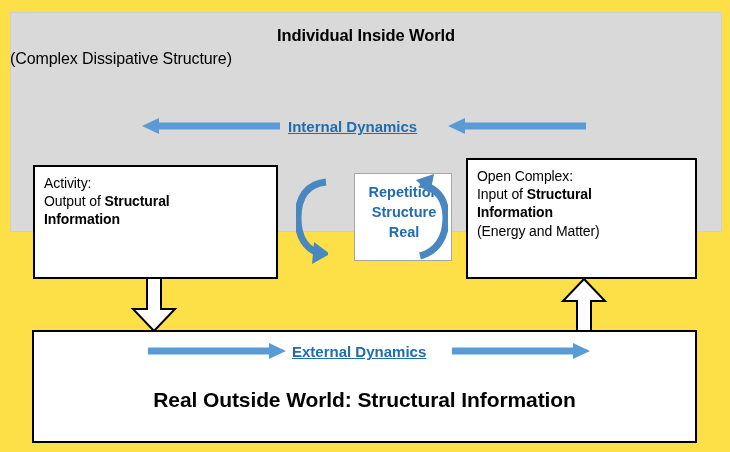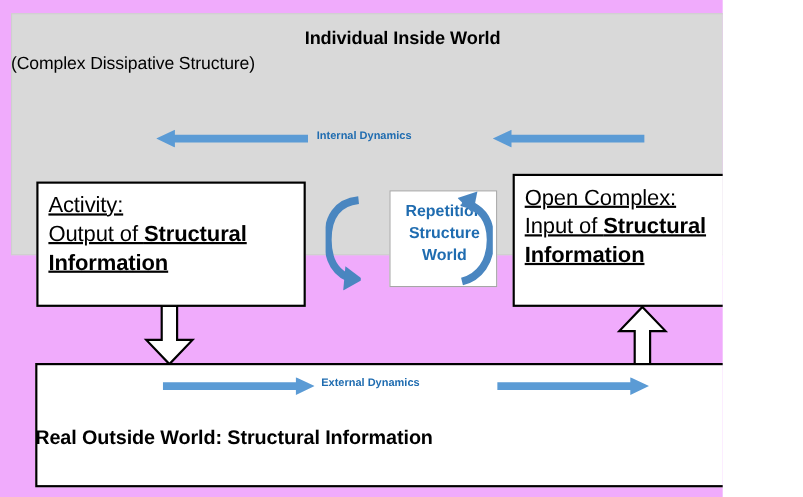--- a/index.html
+++ b/index.html
@@ -5,23 +5,23 @@
   html, body {
     margin: 0;
     padding: 0;
     background: #ffffff;
   }
   body {
     font-family: "Liberation Sans", sans-serif;
   }
   #canvas {
     position: relative;
-    width: 657px;
+    width: 730px;
     height: 452px;
-    background: #f0abfc;
+    background: #fde047;
     overflow: hidden;
   }
 
   
   #inside-world-panel {
     position: absolute;
     left: 10px;
     top: 12px;
     width: 712px;
     height: 220px;
@@ -53,43 +53,43 @@
   
   .flat-arrow {
     position: absolute;
     height: 15px;
   }
   .flat-arrow svg { display: block; }
 
   
   .dynamics-label {
     position: absolute;
-    font-size: 10px;
+    font-size: 15px;
     font-weight: bold;
     color: #1f6cb0;
     white-space: nowrap;
+    text-decoration: underline;
   }
 
   
   .wbox {
     position: absolute;
     background: #ffffff;
     border: 2px solid #000000;
     box-sizing: border-box;
   }
   .wbox-text {
     position: absolute;
     left: 9px;
     top: 7px;
     right: 21px;
-    font-size: 20px;
+    font-size: 14px;
     color: #000000;
     line-height: 1.30;
     letter-spacing: -0.1px;
-    text-decoration: underline;
   }
   .wbox-text b { font-weight: bold; }
 
   
   #feedback-loop-box {
     position: absolute;
     left: 322px;
     top: 173px;
     width: 98px;
     height: 88px;
@@ -127,21 +127,22 @@
     height: 113px;
     background: #ffffff;
     border: 2px solid #000000;
     box-sizing: border-box;
   }
   #outside-world-title {
     position: absolute;
     left: 32px;
     top: 388px;
     width: 665px;
-    font-size: 18px;
+    text-align: center;
+    font-size: 21px;
     font-weight: bold;
     color: #000000;
     letter-spacing: -0.1px;
   }
 </style>
 </head>
 <body>
 
 <div id="canvas">
 
@@ -177,36 +178,37 @@
     <svg width="32" height="92" viewBox="0 0 32 92">
       <path d="M30,10 C10,12 2,26 2,46 C2,64 9,78 26,82" fill="none" stroke="#4a86c0" stroke-width="7" stroke-linecap="butt"></path>
       <path d="M18,70 L34,82 L16,92 Z" fill="#4a86c0"></path>
     </svg>
   </div>
 
   <div id="feedback-loop-box">
     <div id="feedback-loop-text">
       <span>Repetition</span><br>
       <span>Structure</span><br>
-      <span>World</span>
+      <span>Real</span>
     </div>
   </div>
 
   <div class="loop-arrow" style="left:416px; top:172px;">
     <svg width="32" height="92" viewBox="0 0 32 92">
       <path d="M4,12 C22,16 30,28 30,46 C30,66 20,80 4,84" fill="none" stroke="#4a86c0" stroke-width="7" stroke-linecap="butt"></path>
       <path d="M14,22 L0,8 L18,2 Z" fill="#4a86c0"></path>
     </svg>
   </div>
 
   <div class="wbox" style="left:466px; top:158px; width:231px; height:121px;">
     <div class="wbox-text">
       <span>Open Complex:</span><br>
       <span>Input of </span><b>Structural</b><br>
       <b>Information</b><br>
+      <span>(Energy and Matter)</span>
     </div>
   </div>
 
   <div class="hollow-arrow" style="left:128px; top:278px;">
     <svg width="52" height="54" viewBox="0 0 52 54">
       <path d="M19,0 L33,0 L33,31 L47,31 L26,53 L5,31 L19,31 Z" fill="#ffffff" stroke="#000000" stroke-width="2" stroke-linejoin="miter"></path>
     </svg>
   </div>
 
   <div class="hollow-arrow" style="left:558px; top:278px;">

